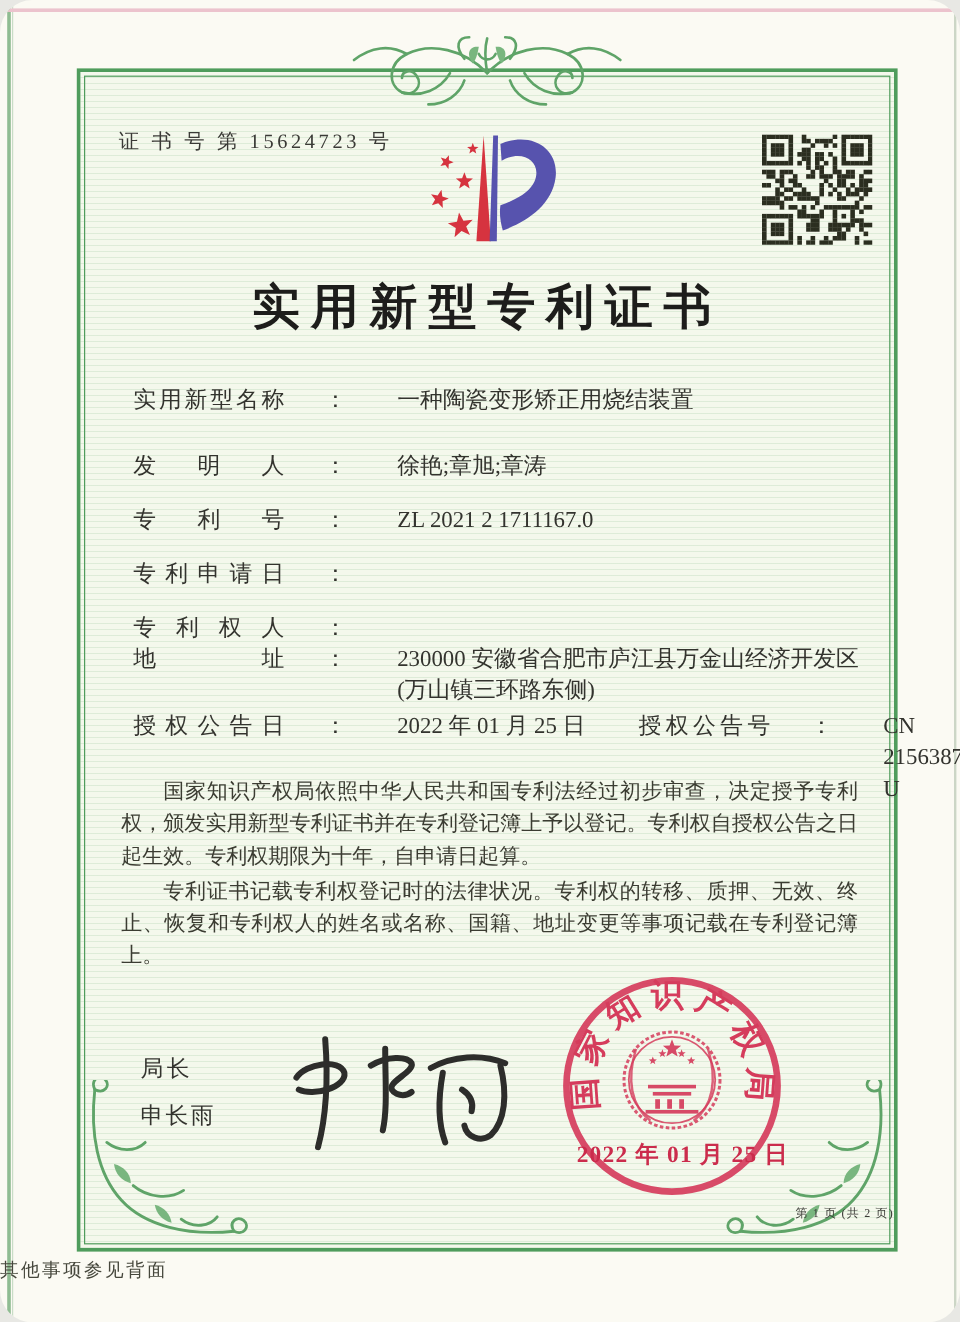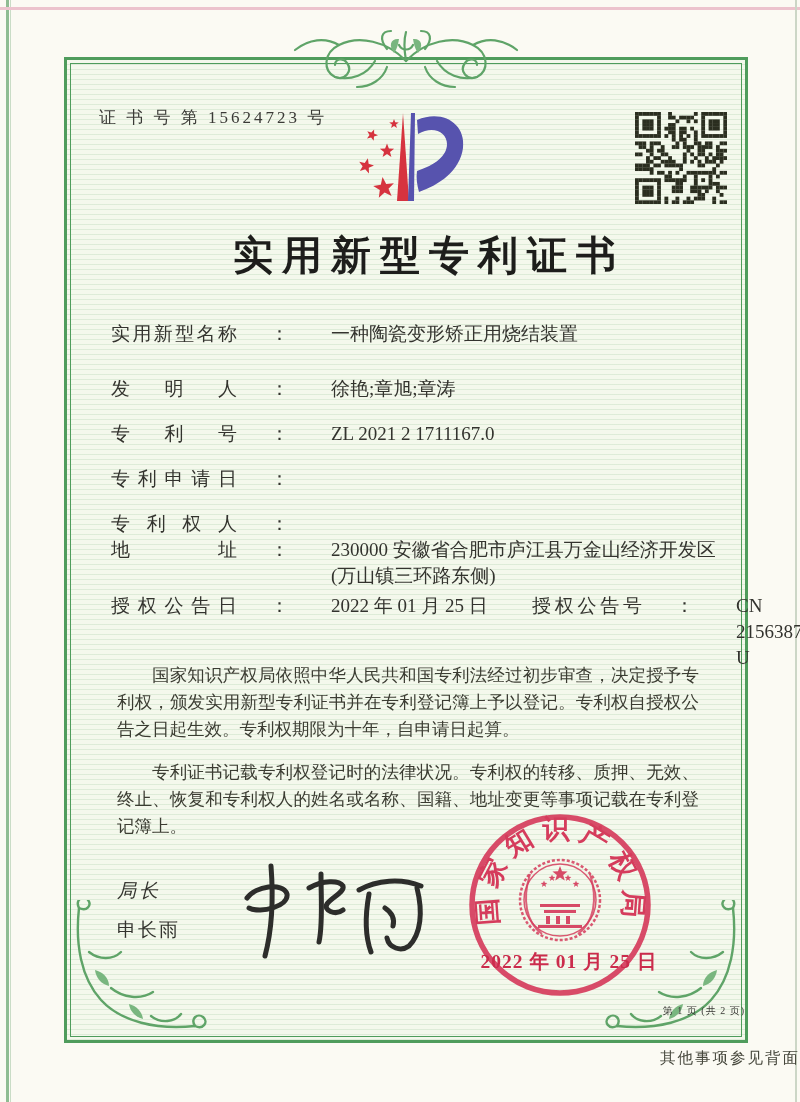--- a/index.html
+++ b/index.html
@@ -1,17 +1,17 @@
 <!DOCTYPE html>
 <html><head>
 <meta charset="utf-8">
 <style>
   html,body{margin:0;padding:0;background:#e8e8e4;}
   .page{position:relative;width:800px;height:1102px;background:#fbfaf3;overflow:hidden;
-        font-family:"Liberation Serif","DejaVu Serif",serif;color:#2e2e2a;}
+        font-family:"Liberation Serif","DejaVu Serif",serif;color:#2e2e2a;border-radius:27px;}
   
   .edge-left{position:absolute;left:6px;top:0;width:3px;height:100%;background:#8fbc92;}
   .edge-left2{position:absolute;left:10px;top:0;width:1px;height:100%;background:#c9dcc6;}
   .edge-top{position:absolute;left:0;top:7px;width:100%;height:3px;background:#ecc3cd;}
   .edge-right{position:absolute;right:3px;top:0;width:2px;height:100%;background:#ccd6c6;}
 
   .frame{position:absolute;left:64px;top:57px;width:678px;height:980px;
          border:3px solid #4f9c5c;
          background:repeating-linear-gradient(0deg, rgba(111,174,116,0.17) 0 1px, rgba(255,255,255,0) 1px 5px),#f4f8ec;}
   .frame::before{content:"";position:absolute;inset:3px;border:1px solid #4f9c5c;pointer-events:none;}
@@ -19,50 +19,50 @@
   .ornament-top{position:absolute;left:50%;top:-33px;transform:translateX(-50%);}
   .corner{position:absolute;bottom:5px;}
   .corner.br{right:5px;}
   .corner.bl{left:5px;transform:scaleX(-1);}
 
   .cert-no{position:absolute;left:32px;top:46px;font-size:17px;letter-spacing:3px;color:#3a3a36;}
   .logo{position:absolute;left:272px;top:48px;}
   .qr{position:absolute;left:568px;top:52px;width:92px;height:92px;}
 
   .title{position:absolute;left:0;top:168px;width:100%;text-align:center;
-         font-size:40px;font-weight:600;letter-spacing:9px;color:#1d1d1b;margin-left:23px;}
+         font-size:40px;font-weight:600;letter-spacing:9px;color:#1d1d1b;}
 
   .fields{position:absolute;left:44px;top:261px;width:622px;font-size:19px;color:#33332e;}
   .frow{display:flex;line-height:26px;gap:33px;}
   .frow.r1{margin-bottom:29px;}
   .frow.r2,.frow.r3,.frow.r4{margin-bottom:19px;}
   .frow.r5{align-items:flex-end;}
   .frow.r6{margin-bottom:4px;}
   .flabel{display:inline-block;width:126px;text-align:justify;text-align-last:justify;flex:0 0 auto;}
   .colon{flex:0 0 auto;margin-right:9px;}
   .fval{max-width:470px;word-break:break-all;}
   .gval{display:inline-block;width:168px;flex:0 0 auto;}
   .flabel.g2{width:110px;}
 
   .body-text{position:absolute;left:34px;top:586px;width:614px;
              font-size:17.5px;line-height:27px;color:#3b3c32;text-align:justify;}
-  .body-text p{margin:16px;text-indent:2em;}
+  .body-text p{margin:0;text-indent:2em;}
   .body-text p + p{margin-top:2px;}
 
-  .signoff-title{position:absolute;left:50px;top:818px;font-size:19px;letter-spacing:3px;color:#33332e;font-style:italic;}
+  .signoff-title{position:absolute;left:50px;top:818px;font-size:19px;letter-spacing:3px;color:#33332e;}
   .signoff-name{position:absolute;left:50px;top:857px;font-size:19px;letter-spacing:2px;color:#33332e;}
   .signature{position:absolute;left:158px;top:792px;}
 
   .seal{position:absolute;left:393px;top:748px;}
   .seal-date{position:absolute;left:402px;top:888px;width:200px;text-align:center;
              font-size:19.5px;font-weight:bold;color:#cb2c4c;letter-spacing:1px;}
 
   .page-indicator{position:absolute;left:0;top:944px;width:100%;text-align:right;
                   font-size:10px;letter-spacing:1px;color:#3a3a36;}
-  .back-note{position:absolute;left:0;top:1048px;width:100%;text-align:right;
+  .back-note{position:absolute;left:0;top:1048px;width:100%;text-align:left;
              font-size:15.5px;letter-spacing:2px;color:#46473c;}
   svg{display:block;}
 </style>
 </head>
 <body>
 
 <div class="page">
 
   <div class="edge-left"></div>
   <div class="edge-left2"></div>

